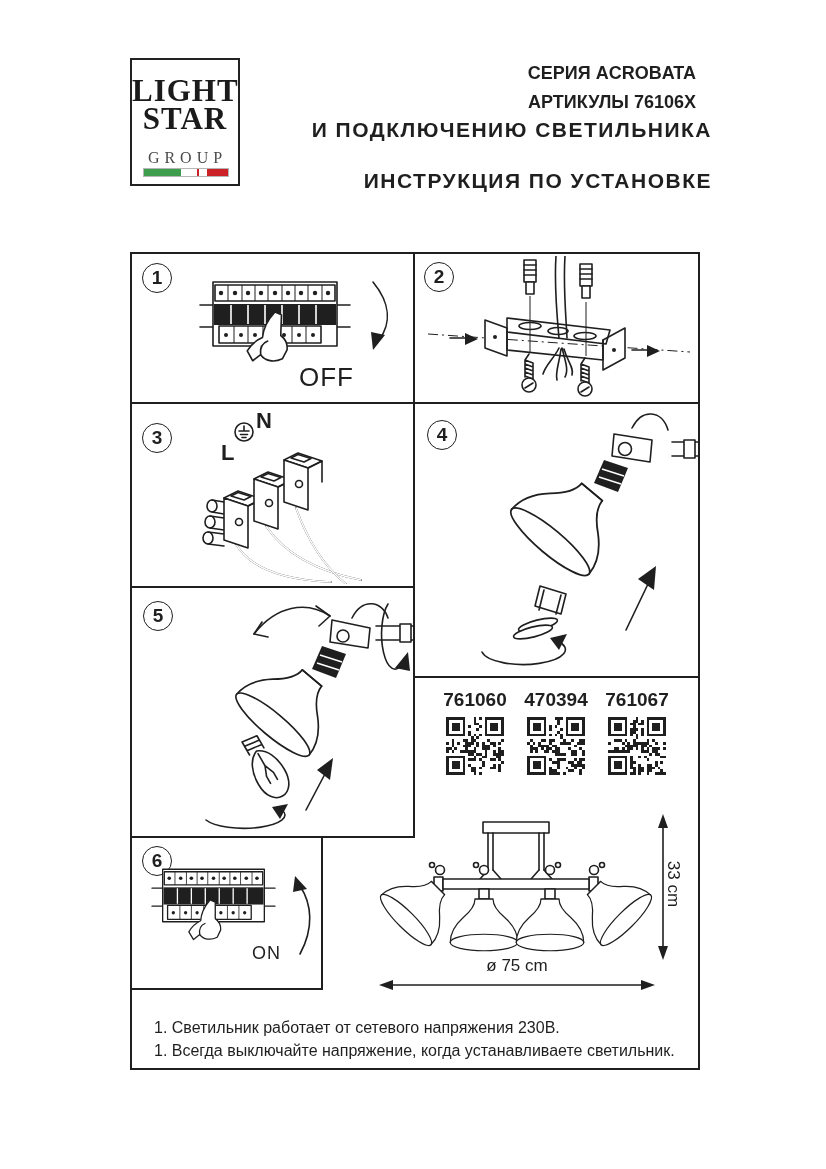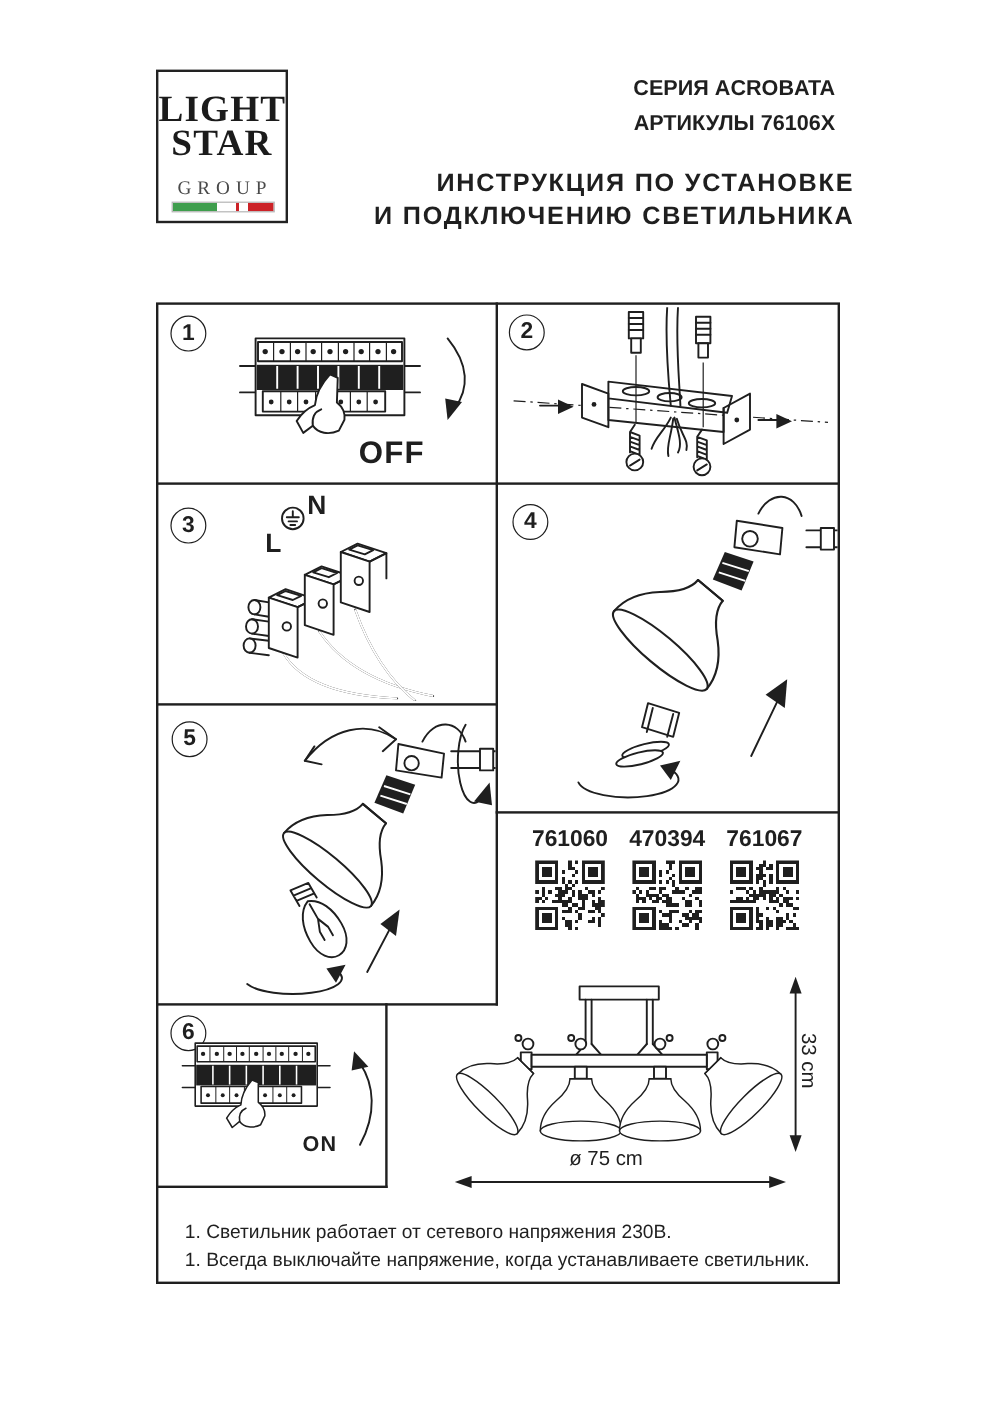--- a/index.html
+++ b/index.html
@@ -28,21 +28,21 @@
   .t-series + .t-series{margin-top:7px;}
   .t-inst{font-size:21px;font-weight:bold;letter-spacing:1.5px;line-height:22px;}
   .t-inst1{margin-top:29px;}
   .t-inst2{margin-top:6px;}
   
   .frame{position:absolute;left:130px;top:252px;width:570px;height:818px;
          border:2px solid #1f1f1f;box-sizing:border-box;}
   .step-circle{position:absolute;width:30px;height:30px;border:1.8px solid #1f1f1f;
          border-radius:50%;box-sizing:border-box;text-align:center;line-height:27px;
          font-size:19px;font-weight:bold;background:#fff;}
-  .caption{position:absolute;font-weight:700;letter-spacing:1px;}
+  .caption{position:absolute;font-weight:400;letter-spacing:1px;}
   .wire-label{position:absolute;font-size:22px;font-weight:bold;}
   .qr-label{position:absolute;width:70px;text-align:center;font-size:19px;font-weight:bold;}
   .qr-box{position:absolute;width:58px;height:58px;}
   .dim-label{position:absolute;font-size:17px;text-align:center;}
   .notes{position:absolute;left:154px;top:1016px;width:530px;font-size:16px;line-height:23px;}
 </style>
 </head>
 <body>
 
 <div class="page">
@@ -100,22 +100,22 @@
   <div class="logo-box">
     <div class="logo-w1">LIGHT</div>
     <div class="logo-w2">STAR</div>
     <div class="logo-w3">GROUP</div>
     <div class="flag" id="flag" style="background: linear-gradient(to right, rgb(63, 158, 77) 0px, rgb(63, 158, 77) 44%, rgb(255, 255, 255) 44%, rgb(255, 255, 255) 63%, rgb(204, 34, 39) 63%, rgb(204, 34, 39) 66%, rgb(255, 255, 255) 66%, rgb(255, 255, 255) 75%, rgb(204, 34, 39) 75%, rgb(204, 34, 39) 100%);"></div>
   </div>
 
   <div class="titles">
     <div class="t-series">СЕРИЯ ACROBATA</div>
     <div class="t-series">АРТИКУЛЫ 76106X</div>
+    <div class="t-inst t-inst2">И ПОДКЛЮЧЕНИЮ СВЕТИЛЬНИКА</div>
     <div class="t-inst t-inst1">ИНСТРУКЦИЯ ПО УСТАНОВКЕ</div>
-    <div class="t-inst t-inst2">И ПОДКЛЮЧЕНИЮ СВЕТИЛЬНИКА</div>
   </div>
 
   <div class="frame"></div>
   <div class="line" style="left:413px;top:252px;width:2px;height:586px;"></div>
   <div class="line" style="left:130px;top:402px;width:570px;height:2px;"></div>
   <div class="line" style="left:130px;top:586px;width:285px;height:2px;"></div>
   <div class="line" style="left:413px;top:676px;width:287px;height:2px;"></div>
   <div class="line" style="left:130px;top:836px;width:285px;height:2px;"></div>
   <div class="line" style="left:321px;top:836px;width:2px;height:154px;"></div>
   <div class="line" style="left:130px;top:988px;width:193px;height:2px;"></div>
@@ -905,21 +905,21 @@
     <use href="#bell" transform="translate(220,91) scale(0.75)"></use>
     <use href="#bell" transform="translate(108,80) rotate(45) scale(0.78)"></use>
     <use href="#bell" transform="translate(264,80) rotate(-45) scale(0.78)"></use>
     <path class="s" d="M333,14 V144"></path>
     <polygon class="f" points="333,6 328,20 338,20"></polygon>
     <polygon class="f" points="333,152 328,138 338,138"></polygon>
     <path class="s" d="M57,177 H317"></path>
     <polygon class="f" points="49,177 63,172 63,182"></polygon>
     <polygon class="f" points="325,177 311,172 311,182"></polygon>
   </svg>
-  <div class="dim-label" style="left:455px;top:956px;width:100px;">ø 75 cm</div>
+  <div class="dim-label" style="left:467px;top:956px;width:100px;">ø 75 cm</div>
   <div class="dim-label" style="left:645px;top:874px;width:56px;transform:rotate(90deg);">33 cm</div>
 
   <div class="notes">
     <div>1. Светильник работает от сетевого напряжения 230В.</div>
     <div>1. Всегда выключайте напряжение, когда устанавливаете светильник.</div>
   </div>
 
 </div>
 
 </body></html>

